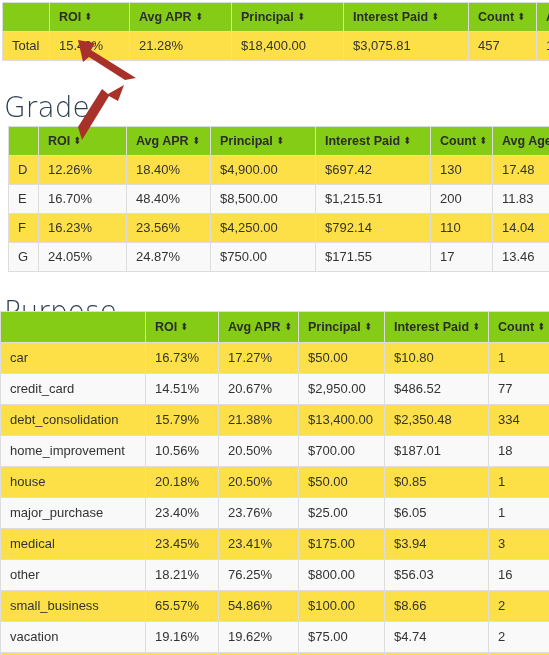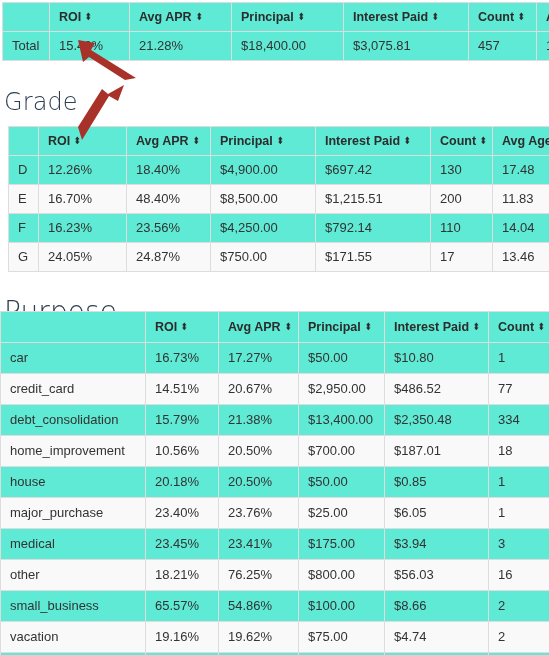--- a/index.html
+++ b/index.html
@@ -37,27 +37,27 @@
   table.data-table td {
     border: 1px solid #dddddd;
     padding: 6px 8px 6px 9px;
     text-align: left;
     vertical-align: middle;
     white-space: nowrap;
     overflow: hidden;
     line-height: 16px;
   }
   table.data-table thead th {
-    background: #5eead4;
+    background: #84cc16;
     font-weight: bold;
     color: #2c2c2c;
     font-size: 12.5px;
     border-bottom: 1px solid #dddddd;
   }
-  table.data-table tbody tr.row-odd  td { background: #5eead4; }
+  table.data-table tbody tr.row-odd  td { background: #fde047; }
   table.data-table tbody tr.row-even td { background: #f9f9f9; }
 
   .sort-icon {
     display: inline-block;
     font-size: 10px;
     line-height: 1;
     margin-left: 3px;
     color: #2c2c2c;
     transform: translateY(-1px) scaleX(0.85);
   }
@@ -98,21 +98,21 @@
   #tbl-purpose col.c-apr   { width: 80px; }
   #tbl-purpose col.c-prin  { width: 86px; }
   #tbl-purpose col.c-int   { width: 104px; }
   #tbl-purpose col.c-cnt   { width: 112px; }
   #tbl-purpose th, #tbl-purpose td { padding-top: 7px; padding-bottom: 7px; }
 
   
   #heading-grade {
     position: absolute;
     left: 4px; top: 68px;
-    font-size: 24px;
+    font-size: 28px;
   }
   #heading-purpose {
     position: absolute;
     left: 4px; top: 272px;
     font-size: 28px;
   }
 
   
   .annotation-arrow {
     position: absolute;

